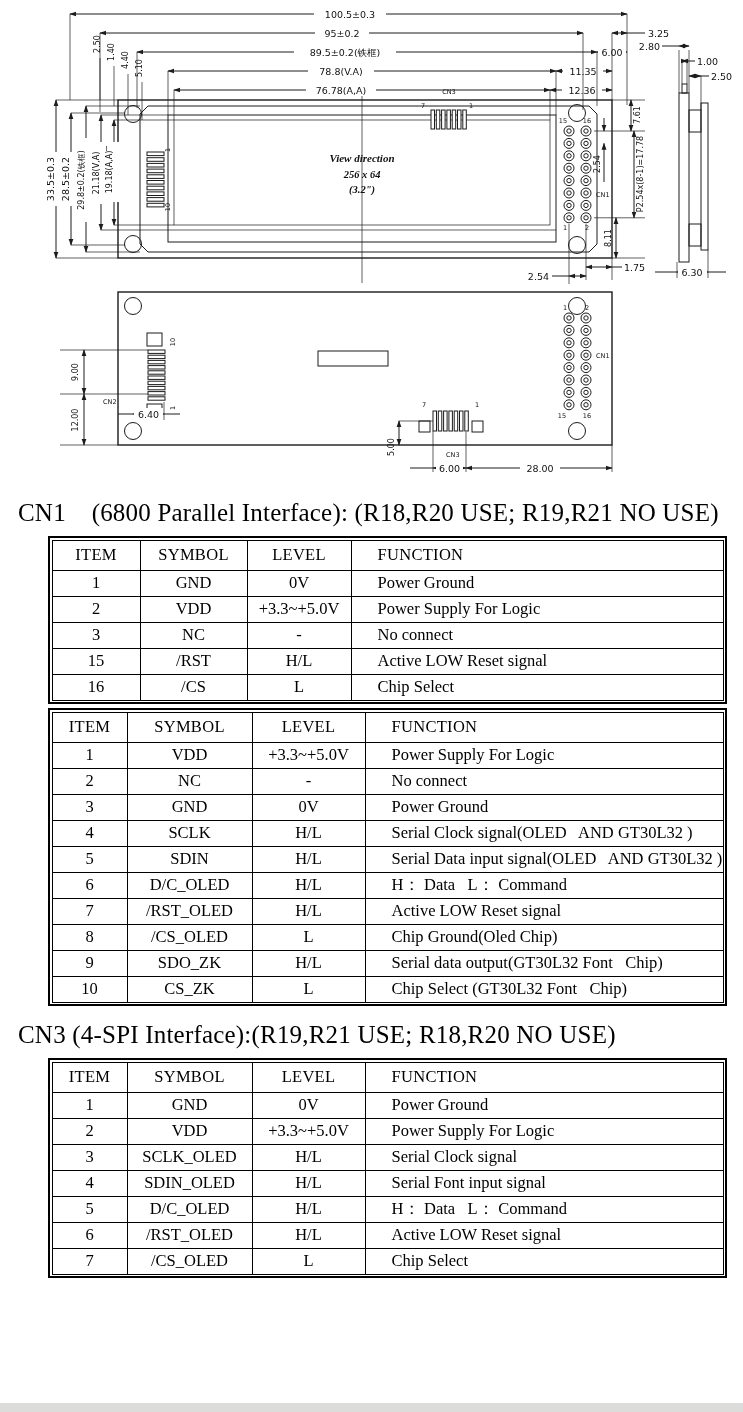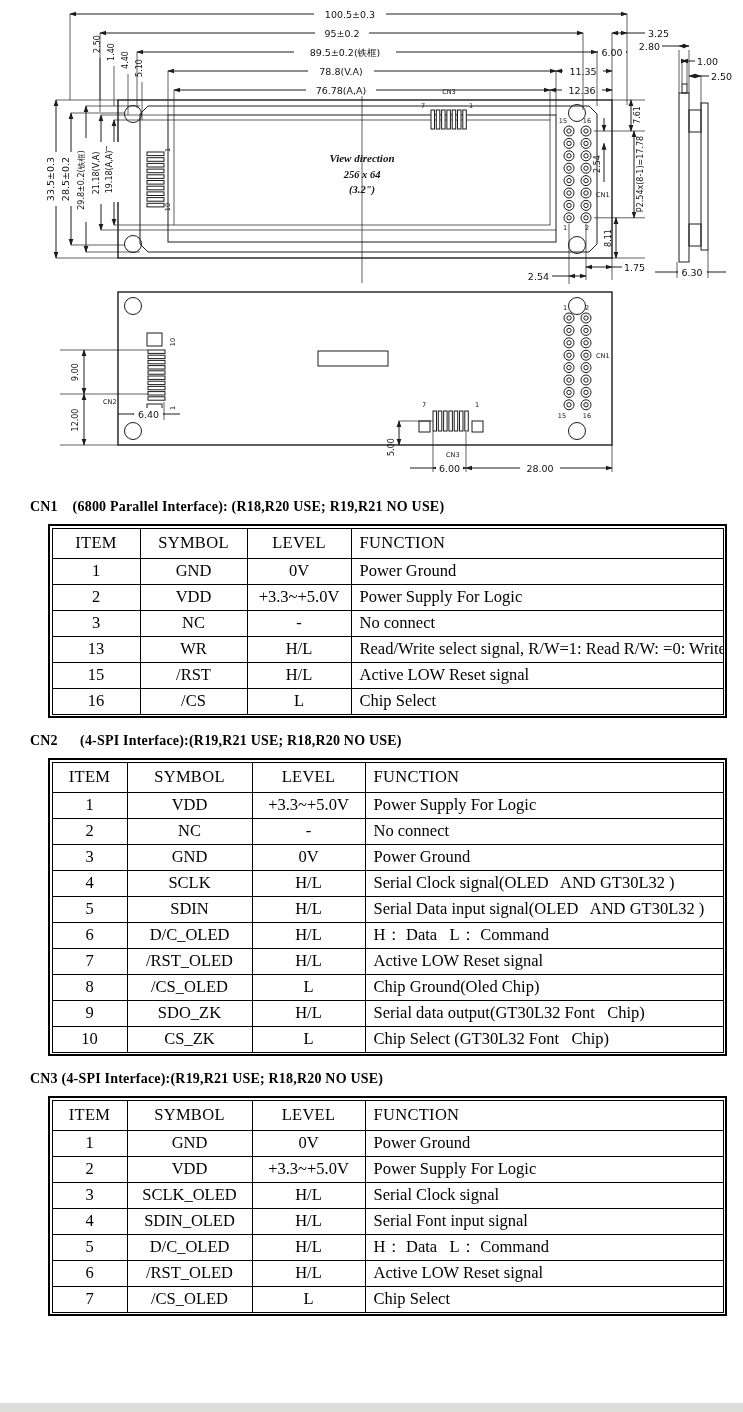--- a/index.html
+++ b/index.html
@@ -11,26 +11,26 @@
   .bd{stroke:#1c1c1c;stroke-width:1.4;fill:none;}
   .fillw{fill:#fff;stroke:none;}
   .pin{stroke:#1c1c1c;stroke-width:1;fill:#fff;}
   .bar{fill:#fff;stroke:#1c1c1c;stroke-width:1;}
   .dt{font:9.5px "DejaVu Sans",sans-serif;}
   .dts{font:8px "DejaVu Sans",sans-serif;}
   .pt{font:6.5px "DejaVu Sans",sans-serif;}
   .ct{font:6.5px "DejaVu Sans",sans-serif;}
   .vt1{font:italic bold 11px "Liberation Serif",serif;}
   .vt2{font:italic bold 10.5px "Liberation Serif",serif;}
-  h2.sec{font-size:14px;font-weight:bold;margin:15px 0 9px 30px;white-space:pre;letter-spacing:.2px;}
+  h2.sec{font-size:25px;font-weight:normal;margin:15px 0 9px 18px;white-space:pre;letter-spacing:.2px;}
   .tblwrap{border:2px solid #000;padding:1.5px;width:679px;box-sizing:border-box;margin:0 0 4px 48px;background:#fff;}
   table{width:100%;border-collapse:collapse;font:16.5px "Liberation Serif",serif;table-layout:fixed;}
   th,td{border:1px solid #000;height:25px;text-align:center;padding:0 3px;white-space:pre;overflow:hidden;}
   thead th{height:29px;letter-spacing:.3px;font-weight:normal;}
-  th.c3,td.c3{text-align:left;padding-left:8px;}
+  th.c3,td.c3{text-align:left;padding-left:26px;}
   .t1 .c0{width:81px}.t1 .c1{width:100px}.t1 .c2{width:97px}
   .t2 .c0{width:68px}.t2 .c1{width:118px}.t2 .c2{width:106px}
   .t3 .c0{width:68px}.t3 .c1{width:118px}.t3 .c2{width:106px}
   .footer-strip{position:absolute;left:0;bottom:0;width:743px;height:9px;background:#dcdcda;}
 </style>
 </head>
 <body>
 
 <div class="page">
 
@@ -420,44 +420,37 @@
               <td class="c2">+3.3~+5.0V</td>
               <td class="c3">Power Supply For Logic</td>
             </tr>
             <tr>
               <td class="c0">3</td>
               <td class="c1">NC</td>
               <td class="c2">-</td>
               <td class="c3">No connect</td>
             </tr>
             <tr>
-              <td class="c0">13</td>
-              <td class="c1">WR</td>
-              <td class="c2">H/L</td>
-              <td class="c3">Read/Write select signal, R/W=1: Read R/W: =0: Write</td>
-            </tr>
-            <tr>
               <td class="c0">15</td>
               <td class="c1">/RST</td>
               <td class="c2">H/L</td>
               <td class="c3">Active LOW Reset signal</td>
             </tr>
             <tr>
               <td class="c0">16</td>
               <td class="c1">/CS</td>
               <td class="c2">L</td>
               <td class="c3">Chip Select</td>
             </tr>
           </tbody>
       </table>
     </div>
   </section>
 
   <section>
-    <h2 class="sec">CN2      (4-SPI Interface):(R19,R21 USE; R18,R20 NO USE)</h2>
     <div class="tblwrap">
       <table class="t2">
         <thead>
             <tr>
               <th class="c0">ITEM</th>
               <th class="c1">SYMBOL</th>
               <th class="c2">LEVEL</th>
               <th class="c3">FUNCTION</th>
             </tr>
           </thead>

